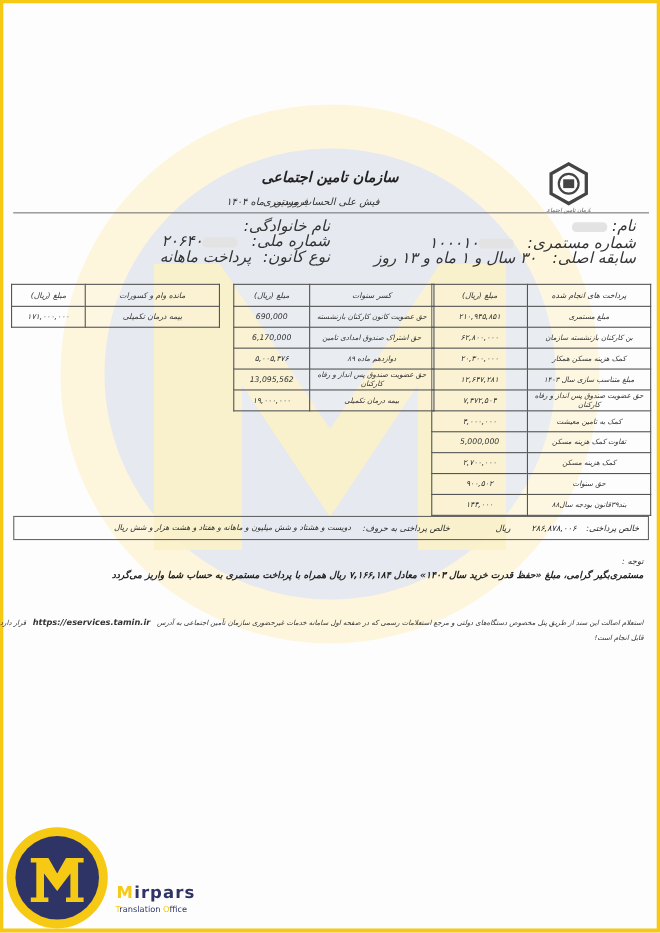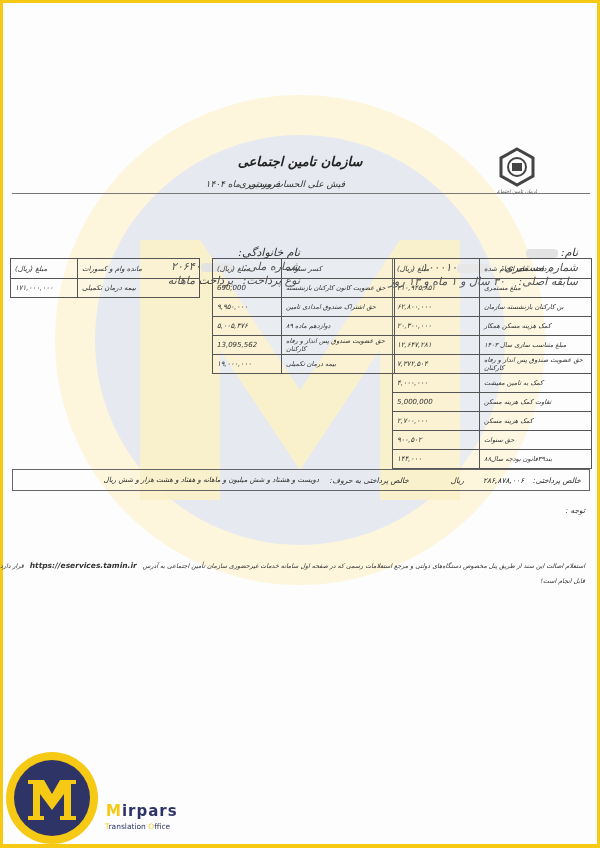--- a/index.html
+++ b/index.html
@@ -24,27 +24,27 @@
 
   .title { position: absolute; top: 142px; left: 0; width: 600px; text-align: center; font-size: 13px; font-weight: bold; color: #222; }
   .subtitle { position: absolute; top: 167px; left: 0; width: 600px; font-size: 9px; color: #333; }
   .subtitle .s1 { position: absolute; right: 255px; }
   .subtitle .s2 { position: absolute; right: 318px; text-align: right; }
 
   .logo-top { position: absolute; left: 497px; top: 135px; width: 40px; height: 48px; }
 
   .hr1 { position: absolute; left: 12px; top: 181px; width: 578px; height: 1px; background: #777; }
 
-  .info { position: absolute; font-size: 11px; color: #333; white-space: nowrap; margin-top: 48px; }
+  .info { position: absolute; font-size: 14px; color: #333; white-space: nowrap; }
   .info .lbl { display: inline-block; }
   .info .val { display: inline-block; margin-right: 6px; }
   .blur { display: inline-block; width: 32px; height: 9px; background: #e3e3e3; border-radius: 4px; vertical-align: middle; }
 
   table.t { position: absolute; border-collapse: collapse; font-size: 7px; color: #333; background: rgba(255,255,255,0.15); }
-  table.t td, table.t th { border: 1px solid #555; text-align: left; font-weight: normal; height: 19px; padding: 0 4px; }
+  table.t td, table.t th { border: 1px solid #555; text-align: center; font-weight: normal; height: 19px; padding: 0 4px; }
   table.t th { height: 20px; }
   .t-paid { right: 8px; top: 246px; width: 200px; }
   .t-paid td:first-child { width: 112px; font-size: 6.5px; }
   .t-ded { right: 205px; top: 246px; width: 183px; }
   .t-ded td:first-child { width: 113px; font-size: 6.5px; }
   .t-bal { right: 400px; top: 246px; width: 190px; }
   .t-bal td:first-child { width: 122px; }
 
   .netbox { position: absolute; left: 12px; top: 457px; width: 578px; height: 22px; border: 1px solid #666; font-size: 7.5px; }
   .netbox span { position: absolute; top: 6px; white-space: nowrap; }
@@ -109,21 +109,21 @@
   </div>
 
   <div class="info" style="right:300px; top:186px;">
     <span class="lbl">نام خانوادگی:</span>
   </div>
   <div class="info" style="right:300px; top:200px;">
     <span class="lbl">شماره ملی:</span>
     <span class="blur" style="margin-right:8px;"></span><span class="val" style="margin-right:0;">۲۰۶۴۰</span>
   </div>
   <div class="info" style="right:300px; top:214px;">
-    <span class="lbl">نوع پرداخت:</span>
+    <span class="lbl">نوع کانون:</span>
     <span class="val">پرداخت ماهانه</span>
   </div>
 
   <table class="t t-paid">
     <tbody>
         <tr>
       <th>پرداخت های انجام شده</th>
       <th>مبلغ (ریال)</th>
     </tr>
     <tr>
@@ -174,21 +174,21 @@
         <tr>
       <th>کسر سنوات</th>
       <th>مبلغ (ریال)</th>
     </tr>
     <tr>
           <td>حق عضویت کانون کارکنان بازنشسته</td>
           <td>690,000</td>
         </tr>
     <tr>
           <td>حق اشتراک صندوق امدادی تامین</td>
-          <td>۹,۹۵۰,۰۰۰</td>
+          <td>6,170,000</td>
         </tr>
     <tr>
           <td>دوازدهم ماده ۸۹</td>
           <td>۵,۰۰۵,۳۷۶</td>
         </tr>
     <tr>
           <td>حق عضویت صندوق پس انداز و رفاه کارکنان</td>
           <td>13,095,562</td>
         </tr>
     <tr>
@@ -213,20 +213,21 @@
 
   <div class="netbox">
     <span style="right:8px;">خالص پرداختی:</span>
     <span style="right:65px;">۲۸۶,۸۷۸,۰۰۶</span>
     <span style="right:125px;">ریال</span>
     <span style="right:180px;">خالص پرداختی به حروف:</span>
     <span style="right:270px; font-size:7px;">دویست و هشتاد و شش میلیون و ماهانه و هفتاد و هشت هزار و شش ریال</span>
   </div>
 
   <div class="note-lbl">توجه :</div>
+  <div class="note-txt">مستمری‌بگیر گرامی، مبلغ «حفظ قدرت خرید سال ۱۴۰۳» معادل ۷,۱۶۶,۱۸۴ ریال همراه با پرداخت مستمری به حساب شما واریز می‌گردد</div>
 
   <div class="verify">
     <span>استعلام اصالت این سند از طریق پنل مخصوص دستگاه‌های دولتی و مرجع استعلامات رسمی که در صفحه اول سامانه خدمات غیرحضوری سازمان تأمین اجتماعی به آدرس</span>
     <span class="url">https://eservices.tamin.ir</span>
     <span>قرار دارد،</span>
   </div>
   <div class="verify2">قابل انجام است!</div>
 </div>
 
 <div class="badge">

